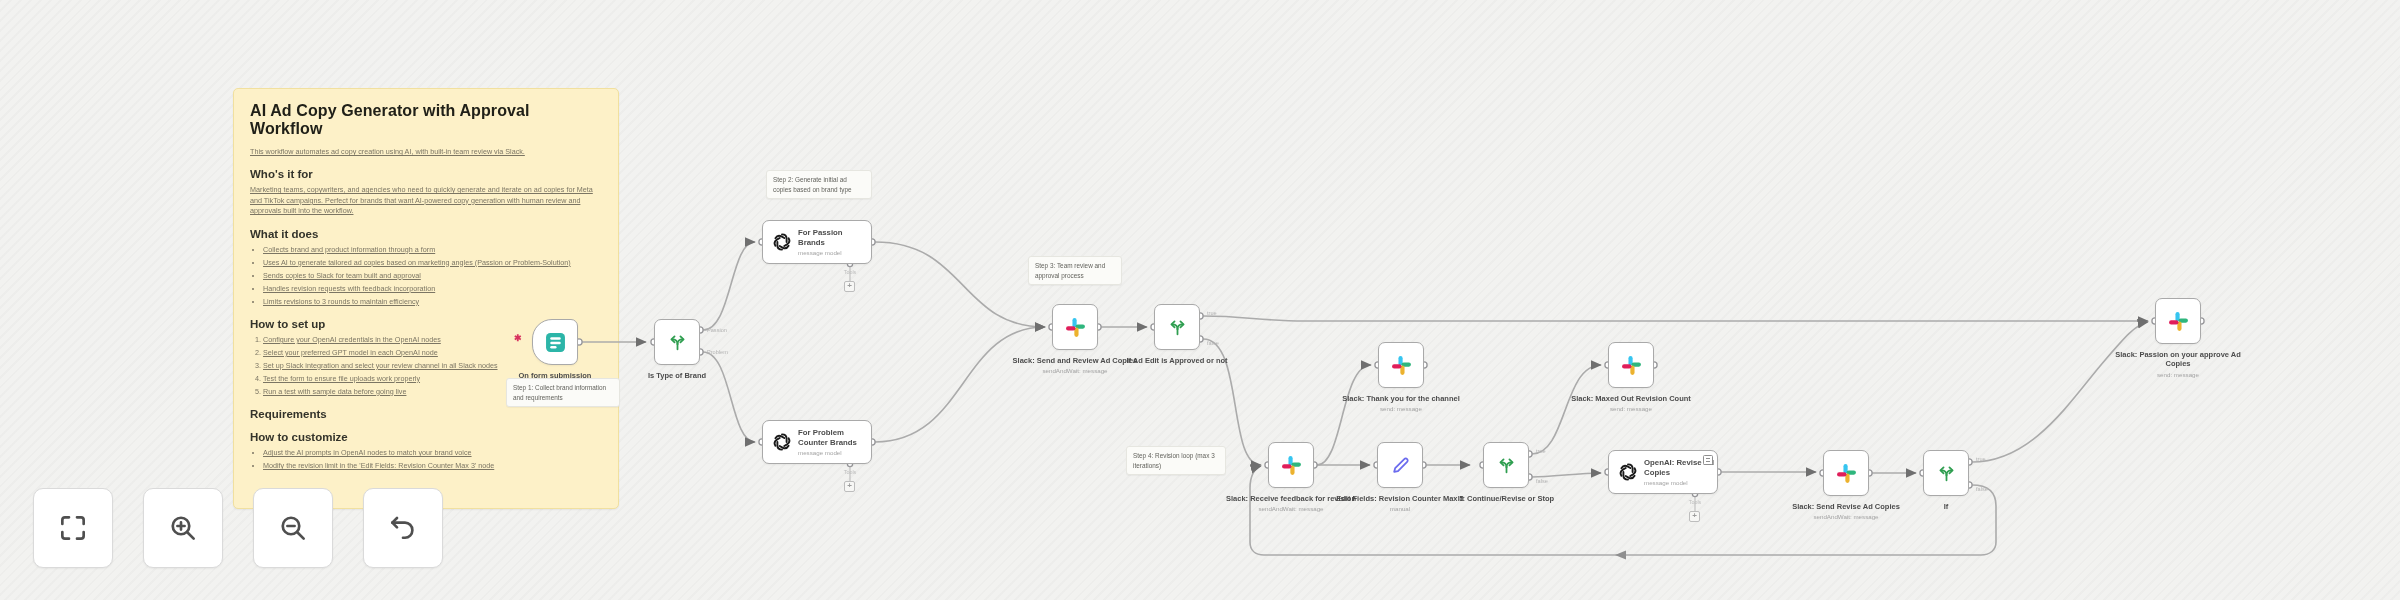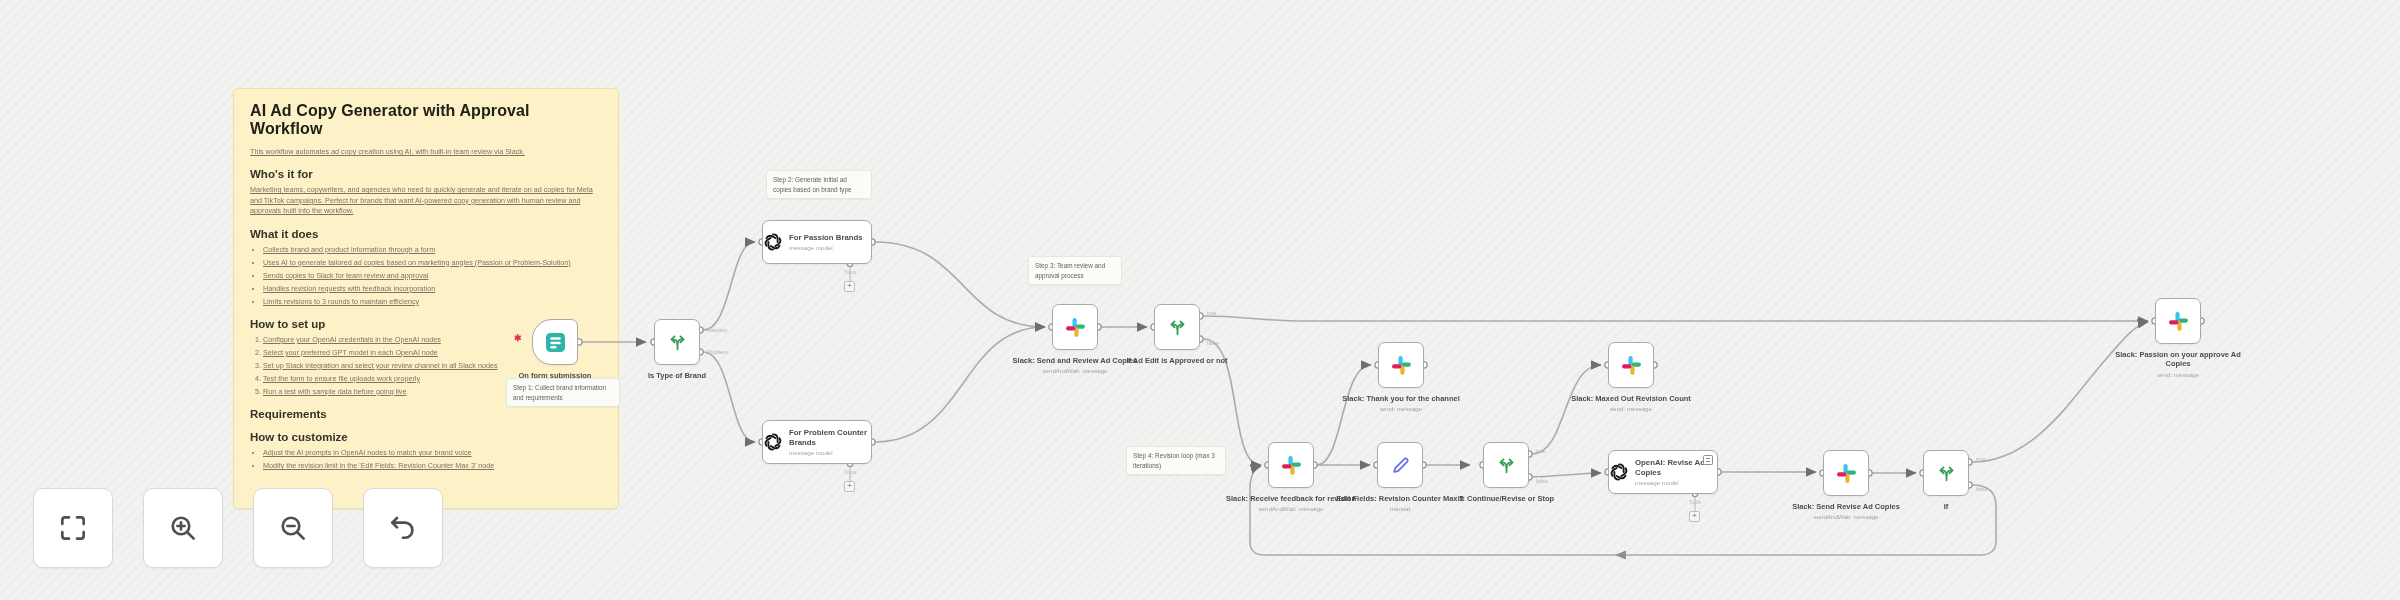--- a/index.html
+++ b/index.html
@@ -24,21 +24,21 @@
   .sticky ul,.sticky ol{margin:0 0 2px 0;padding-left:13px;}
   .sticky li{margin:0 0 2.5px 0;}
   
   .node{
     position:absolute;width:46px;height:46px;background:#fff;
     border:1.5px solid #a9a9a9;border-radius:7px;z-index:2;
     display:flex;align-items:center;justify-content:center;box-sizing:border-box;
     box-shadow:0 1px 2px rgba(0,0,0,0.05);
   }
   .node.trigger{border-radius:20px 7px 7px 20px;}
-  .node.wide{width:110px;height:44px;justify-content:flex-start;gap:6px;}
+  .node.wide{width:110px;height:44px;justify-content:flex-start;padding-left:9px;gap:6px;}
   .nicon{display:flex;align-items:center;justify-content:center;flex:0 0 auto;}
   .nbelow{position:absolute;top:51px;left:50%;transform:translateX(-50%);width:150px;text-align:center;z-index:2;}
   .nname{font-size:7.5px;font-weight:700;color:#4c4c4c;line-height:1.25;}
   .nsub{font-size:6.2px;color:#a3a3a3;margin-top:2px;}
   .wide .ntext{text-align:left;}
   .wide .nname{font-size:7.8px;}
   .badge{position:absolute;top:4px;right:4px;width:8px;height:8px;border:1px solid #8f8f8f;border-radius:1.5px;background:#fff;}
   .badge::after{content:"";display:block;width:4px;height:1px;background:#8f8f8f;margin:2px auto 1px;}
   .badge::before{content:"";display:block;width:4px;height:1px;background:#8f8f8f;margin:2px auto 0;}
   
@@ -140,21 +140,21 @@
   <h1>AI Ad Copy Generator with Approval Workflow</h1>
   <p>This workflow automates ad copy creation using AI, with built-in team review via Slack.</p>
 
   <h2>Who's it for</h2>
   <p>Marketing teams, copywriters, and agencies who need to quickly generate and iterate on ad copies for Meta and TikTok campaigns. Perfect for brands that want AI-powered copy generation with human review and approvals built into the workflow.</p>
 
   <h2>What it does</h2>
   <ul>
     <li>Collects brand and product information through a form</li>
     <li>Uses AI to generate tailored ad copies based on marketing angles (Passion or Problem-Solution)</li>
-    <li>Sends copies to Slack for team review and approval</li>
+    <li>Sends copies to Slack for team built and approval</li>
     <li>Handles revision requests with feedback incorporation</li>
     <li>Limits revisions to 3 rounds to maintain efficiency</li>
   </ul>
 
   <h2>How to set up</h2>
   <ol>
     <li>Configure your OpenAI credentials in the OpenAI nodes</li>
     <li>Select your preferred GPT model in each OpenAI node</li>
     <li>Set up Slack integration and select your review channel in all Slack nodes</li>
     <li>Test the form to ensure file uploads work properly</li>

